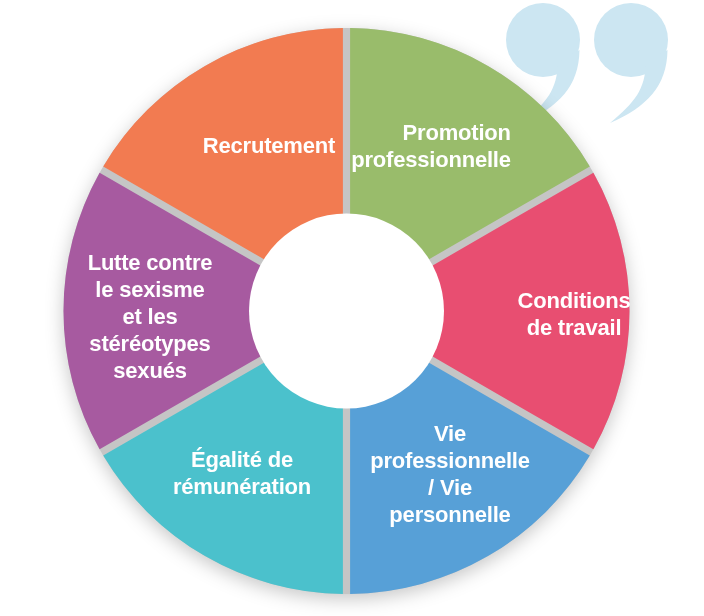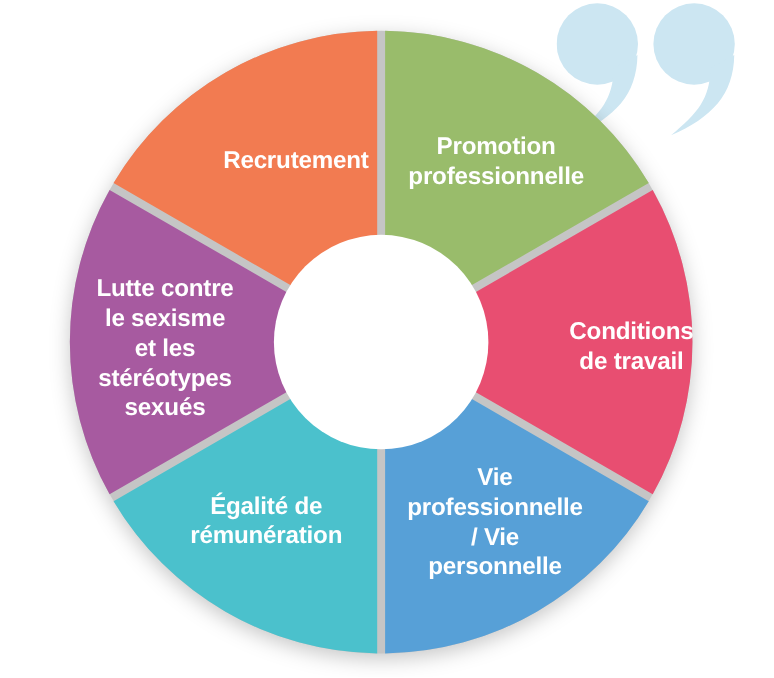--- a/index.html
+++ b/index.html
@@ -26,21 +26,21 @@
     transform:translate(-50%,-50%);
     text-align:center;
     color:#ffffff;
     font-weight:bold;
     font-size:22px;
     line-height:27px;
     letter-spacing:-0.2px;
     white-space:pre-line;
     pointer-events:none;
   }
-  .lbl-promotion   {left:451px;top:146px;}
+  .lbl-promotion   {left:431px;top:146px;text-align:right;}
   .lbl-conditions  {left:530px;top:314px;margin-left:44px;}
   .lbl-vie         {left:450px;top:474px;}
   .lbl-egalite     {left:242px;top:473px;}
   .lbl-lutte       {left:150px;top:316px;}
   .lbl-recrutement {left:245px;top:145px;margin-left:24px;}
 </style>
 </head>
 <body>
 
 <div class="stage">

